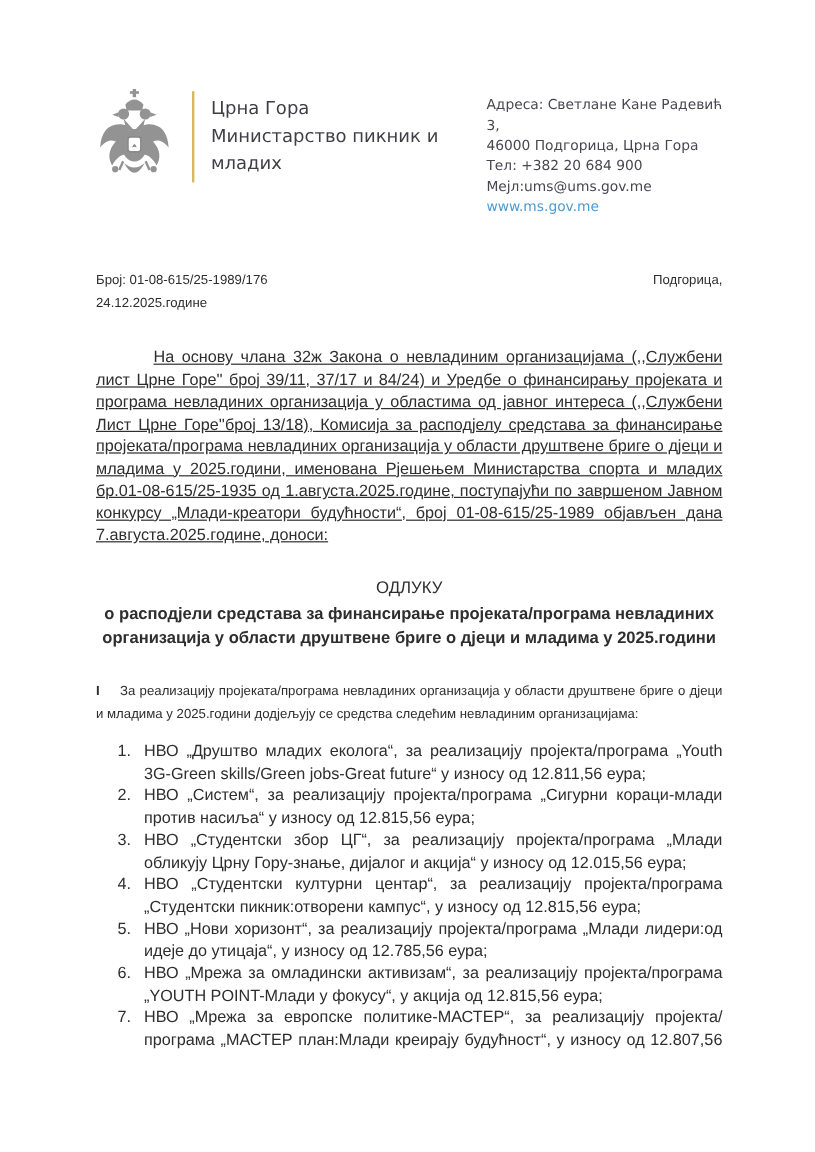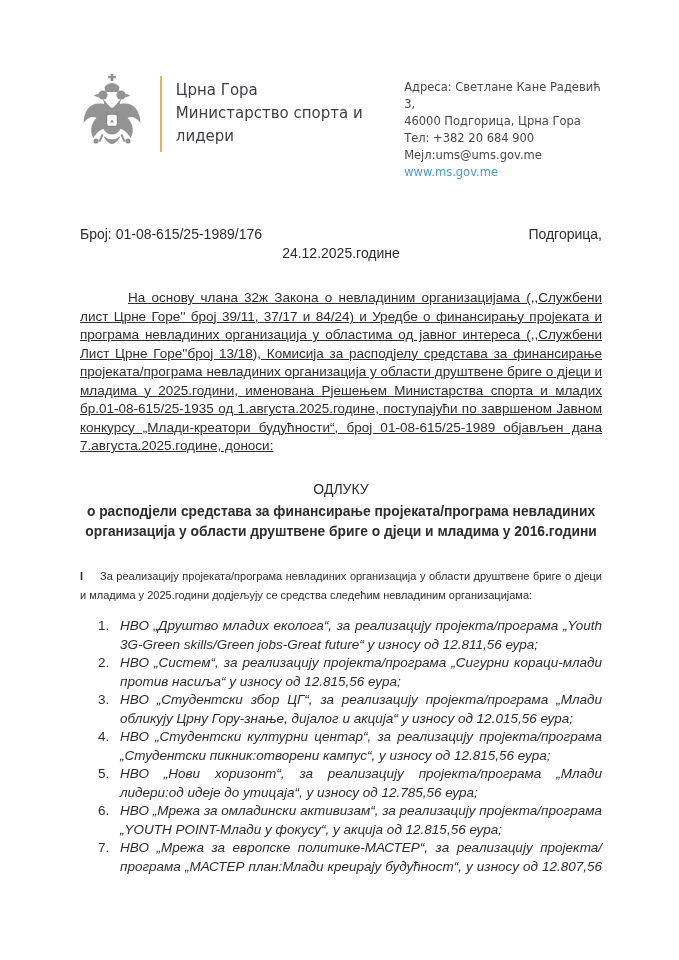--- a/index.html
+++ b/index.html
@@ -25,21 +25,21 @@
     font-family: "DejaVu Sans", sans-serif;
     font-size: 15px; line-height: 23px; color: #3e3e46; padding-top: 5px;
   }
   .contact {
     font-family: "DejaVu Sans", sans-serif;
     text-align: left; font-size: 11.5px; line-height: 17px; color: #474750; padding-top: 5px;
   }
   .website { color: #4d9bd1; text-decoration: none; cursor: pointer; display: inline-block; }
 
   
-  .ref { margin-top: 44px; font-size: 14px; line-height: 18.5px; text-align: center; }
+  .ref { margin-top: 44px; font-size: 11px; line-height: 18.5px; }
   .ref-row { display: flex; justify-content: space-between; }
 
   
   .preamble {
     margin: 27px 0 0 0;
     font-size: 13.5px; line-height: 18.5px;
     text-align: justify; text-indent: 48px; text-decoration: underline;
   }
 
   
@@ -47,21 +47,21 @@
   .subtitle { margin-top: 4px; text-align: center; font-weight: bold; font-size: 13.8px; line-height: 19.5px; }
 
   
   .section { margin-top: 26px; font-size: 11px; line-height: 18.5px; text-align: justify; }
   .section-marker { font-weight: bold; margin-right: 17px; }
 
   
   .alloc-list { margin-top: 13px; }
   .alloc-item { display: flex; font-size: 13.5px; line-height: 18.5px; }
   .alloc-num { width: 22px; margin-left: 18px; flex-shrink: 0; }
-  .alloc-txt { flex: 1; text-align: justify; font-style: italic; }
+  .alloc-txt { flex: 1; text-align: justify; }
 </style>
 </head>
 <body>
 
 <div class="page">
 
   <div class="header">
     <div class="brand">
       <svg class="coat" viewBox="0 0 64 82" aria-hidden="true">
         <g fill="#939393" stroke="none">
@@ -81,21 +81,21 @@
           <circle cx="48" cy="67" r="2.6"></circle>
           <rect x="20" y="60" width="2" height="8" transform="rotate(24 21 64)"></rect>
           <rect x="42" y="60" width="2" height="8" transform="rotate(-24 43 64)"></rect>
         </g>
         <rect x="26.6" y="40" width="10.8" height="12.5" rx="2.2" fill="#ffffff" stroke="#8a8a8a" stroke-width="1.4"></rect>
         <path d="M30 49 Q32 43 34 49 Q32 47.5 30 49 Z" fill="#8a8a8a"></path>
       </svg>
       <div class="brand-divider"></div>
       <div class="brand-names">
         <div>Црна Гора</div>
-        <div>Министарство спорта и лидери</div>
+        <div>Министарство пикник и младих</div>
       </div>
     </div>
     <div class="contact">
       <div>Адреса: Светлане Кане Радевић 3,</div>
       <div>46000 Подгорица, Црна Гора</div>
       <div>Тел: +382 20 684 900</div>
       <div>Мејл:ums@ums.gov.me</div>
       <div><a class="website">www.ms.gov.me</a></div>
     </div>
   </div>
@@ -104,21 +104,21 @@
     <div class="ref-row">
       <span>Број: 01-08-615/25-1989/176</span>
       <span>Подгорица,</span>
     </div>
     <div>24.12.2025.године</div>
   </div>
 
   <p class="preamble">На основу члана 32ж Закона о невладиним организацијама (,,Службени лист Црне Горе'' број 39/11, 37/17 и 84/24) и Уредбе о финансирању пројеката и програма невладиних организација у областима од јавног интереса (,,Службени Лист Црне Горе''број 13/18), Комисија за расподјелу средстава за финансирање пројеката/програма невладиних организација у области друштвене бриге о дјеци и младима у 2025.години, именована Рјешењем Министарства спорта и младих бр.01-08-615/25-1935 од 1.августа.2025.године, поступајући по завршеном Јавном конкурсу „Млади-креатори будућности“, број 01-08-615/25-1989 објављен дана 7.августа.2025.године, доноси:</p>
 
   <div class="title">ОДЛУКУ</div>
-  <div class="subtitle">о расподјели средстава за финансирање пројеката/програма невладиних организација у области друштвене бриге о дјеци и младима у 2016.години</div>
+  <div class="subtitle">о расподјели средстава за финансирање пројеката/програма невладиних организација у области друштвене бриге о дјеци и младима у 2025.години</div>
 
   <p class="section"><span class="section-marker">I</span><span>За реализацију пројеката/програма невладиних организација у области друштвене бриге о дјеци и младима у 2025.години додјељују се средства следећим невладиним организацијама:</span></p>
 
   <div class="alloc-list">
     <div class="alloc-item">
       <span class="alloc-num">1.</span>
       <span class="alloc-txt">НВО „Друштво младих еколога“, за реализацију пројекта/програма „Youth 3G-Green skills/Green jobs-Great future“ у износу од 12.811,56 еура;</span>
     </div>
     <div class="alloc-item">
       <span class="alloc-num">2.</span>

